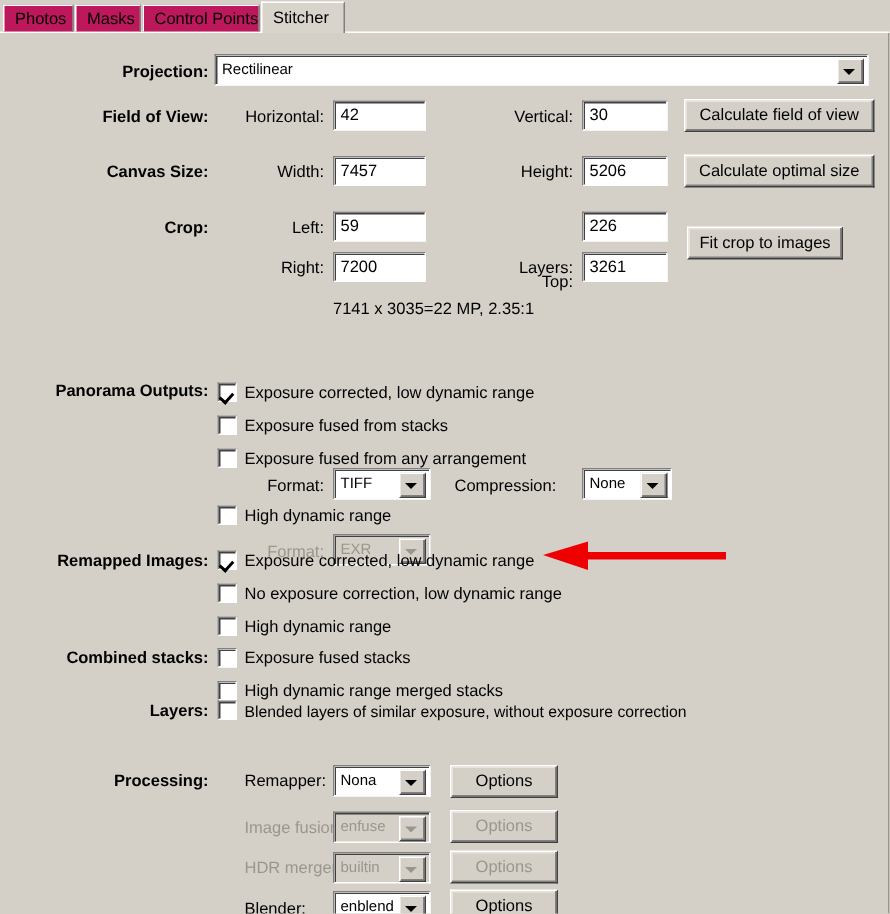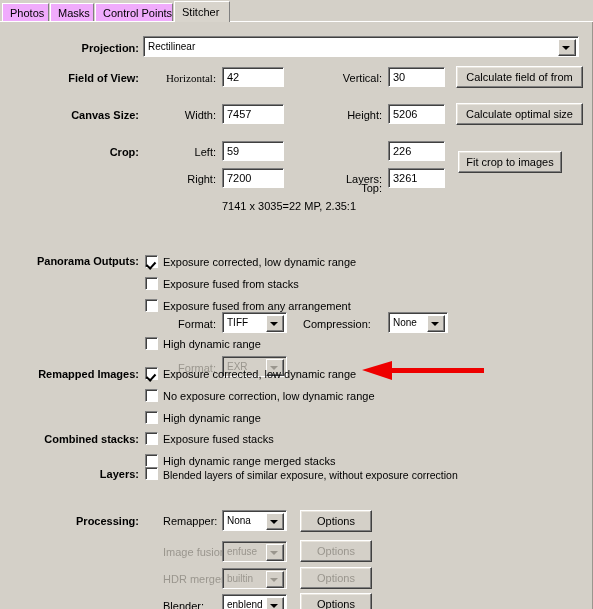--- a/index.html
+++ b/index.html
@@ -28,21 +28,21 @@
     position: absolute;
     left: 0; top: 21px;
     width: 593px; height: 1px;
     background: #ffffff;
   }
   .tab {
     position: absolute;
     top: 3px;
     height: 18px;
     box-sizing: border-box;
-    background: #f0abfc;
+    background: #be185d;
     border-top: 1px solid #ffffff;
     border-left: 1px solid #ffffff;
     border-right: 1px solid #808080;
     padding: 2px 7px 0 7px;
     font-size: 11px;
     line-height: 15px;
     white-space: nowrap;
     color: #000;
   }
   .tab.selected {
@@ -220,25 +220,25 @@
 
   <div class="lbl bold right" style="left:0; top:20px; width:139px;">Projection:</div>
   <div class="combo" style="left:143px; top:14px; width:436px;">
     <span class="cbtext">Rectilinear</span>
     <span class="cbarrow">
         <i></i>
       </span>
   </div>
 
   <div class="lbl bold right" style="left:0; top:50px; width:139px;">Field of View:</div>
-  <div class="lbl right" style="left:140px; top:50px; width:76px;font-family:Liberation Serif, serif;">Horizontal:</div>
+  <div class="lbl right" style="left:140px; top:50px; width:76px;">Horizontal:</div>
   <div class="tinput" style="left:222px; top:45px; width:62px;">42</div>
   <div class="lbl right" style="left:310px; top:50px; width:72px;">Vertical:</div>
   <div class="tinput" style="left:388px; top:45px; width:57px;">30</div>
-  <div class="btn" style="left:456px; top:44px; width:127px;">Calculate field of from</div>
+  <div class="btn" style="left:456px; top:44px; width:127px;">Calculate field of view</div>
 
   <div class="lbl bold right" style="left:0; top:87px; width:139px;">Canvas Size:</div>
   <div class="lbl right" style="left:140px; top:87px; width:76px;">Width:</div>
   <div class="tinput" style="left:222px; top:82px; width:62px;">7457</div>
   <div class="lbl right" style="left:310px; top:87px; width:72px;">Height:</div>
   <div class="tinput" style="left:388px; top:82px; width:57px;">5206</div>
   <div class="btn" style="left:456px; top:81px; width:127px;">Calculate optimal size</div>
 
   <div class="lbl bold right" style="left:0; top:124px; width:139px;">Crop:</div>
   <div class="lbl right" style="left:140px; top:124px; width:76px;">Left:</div>

